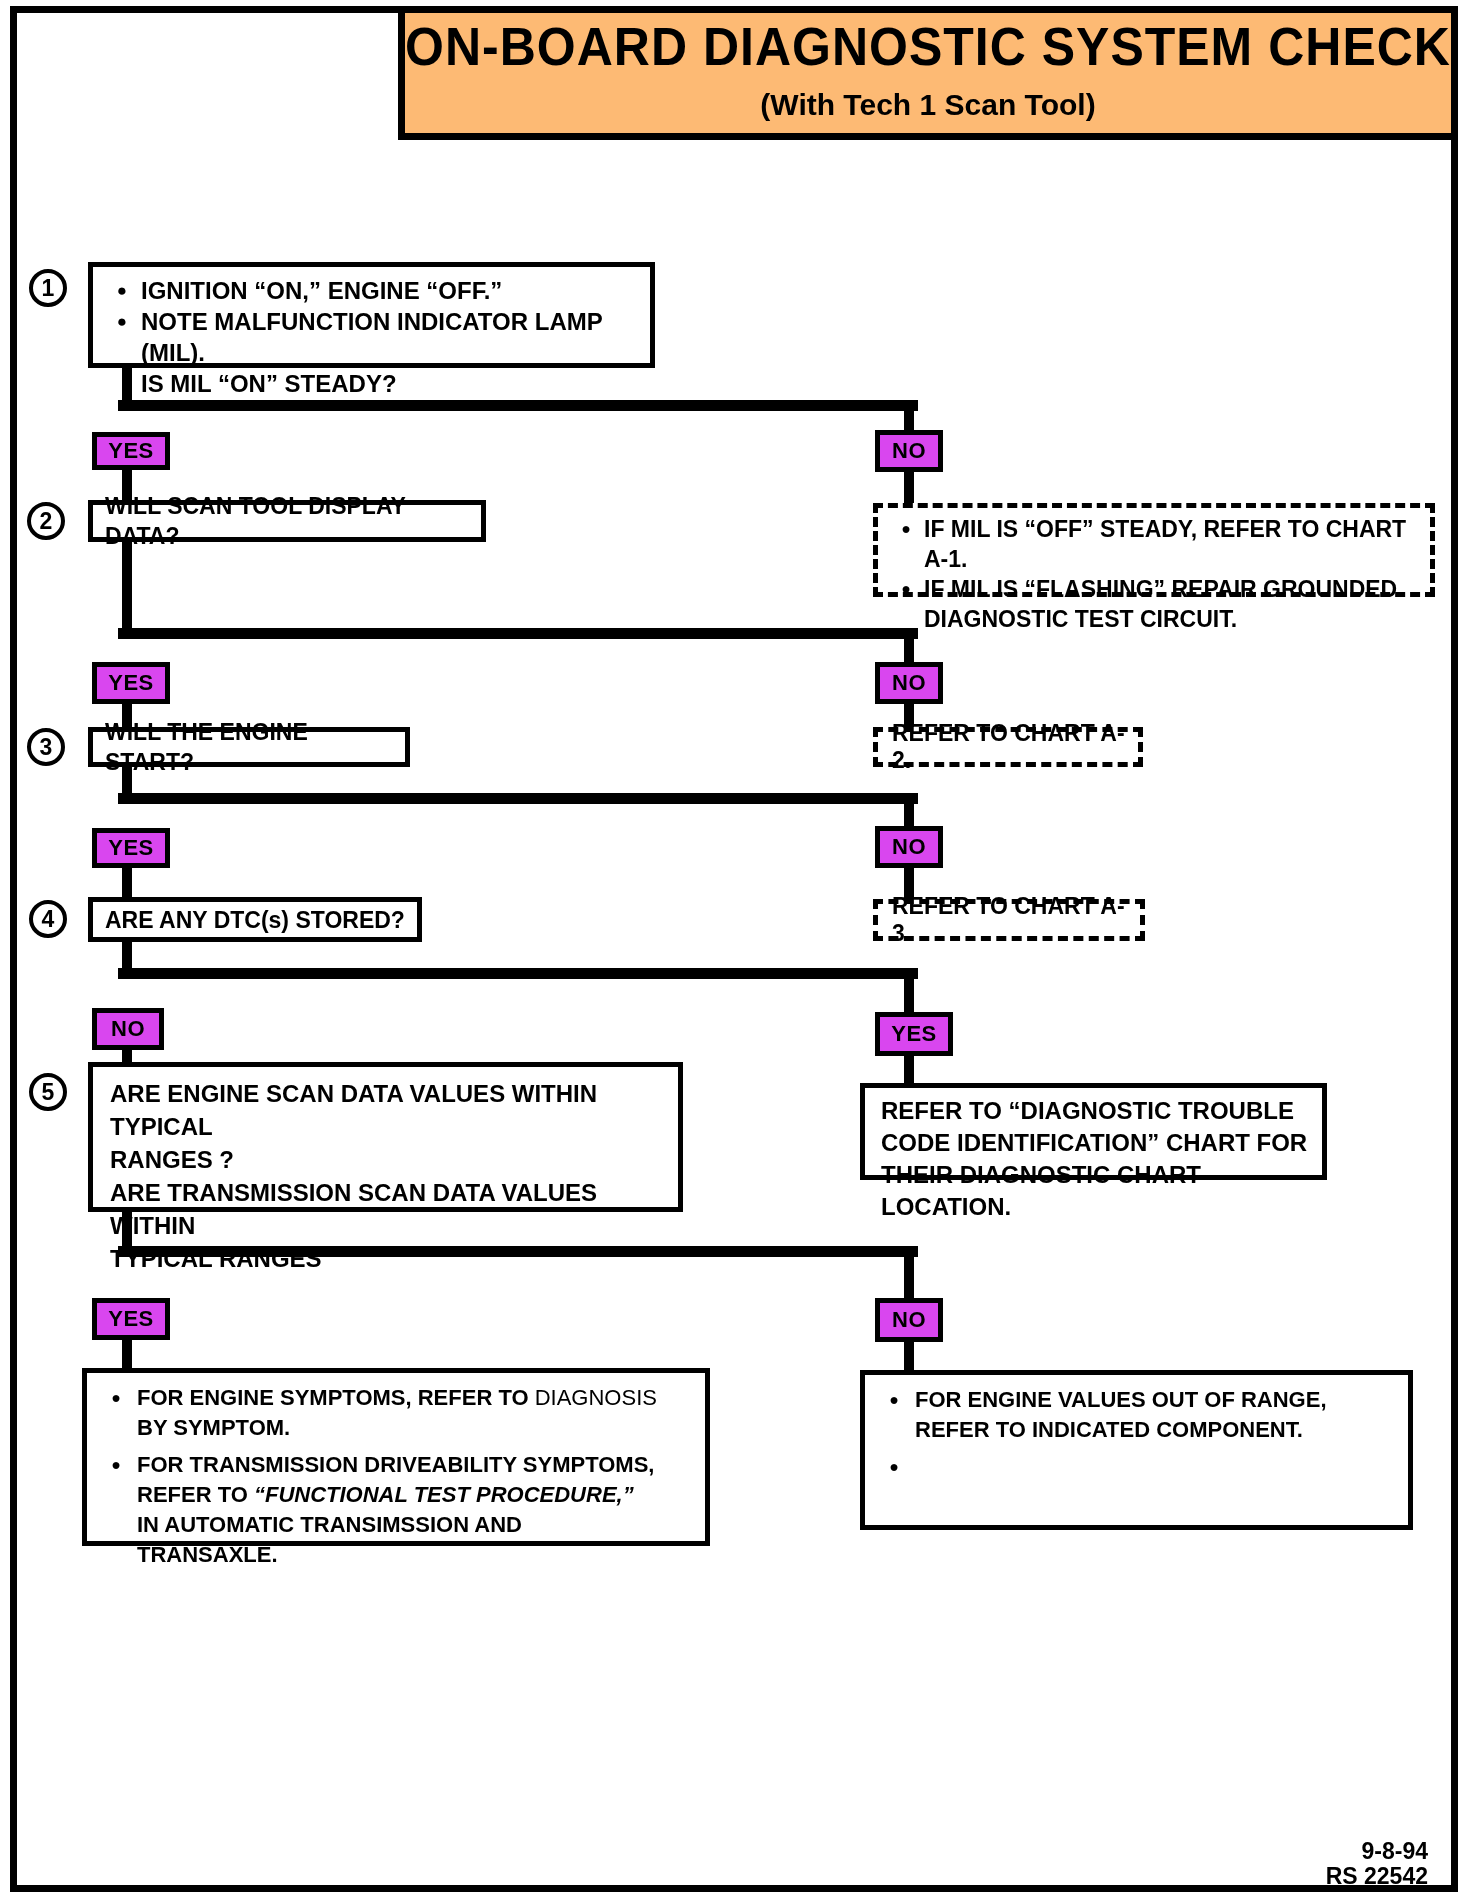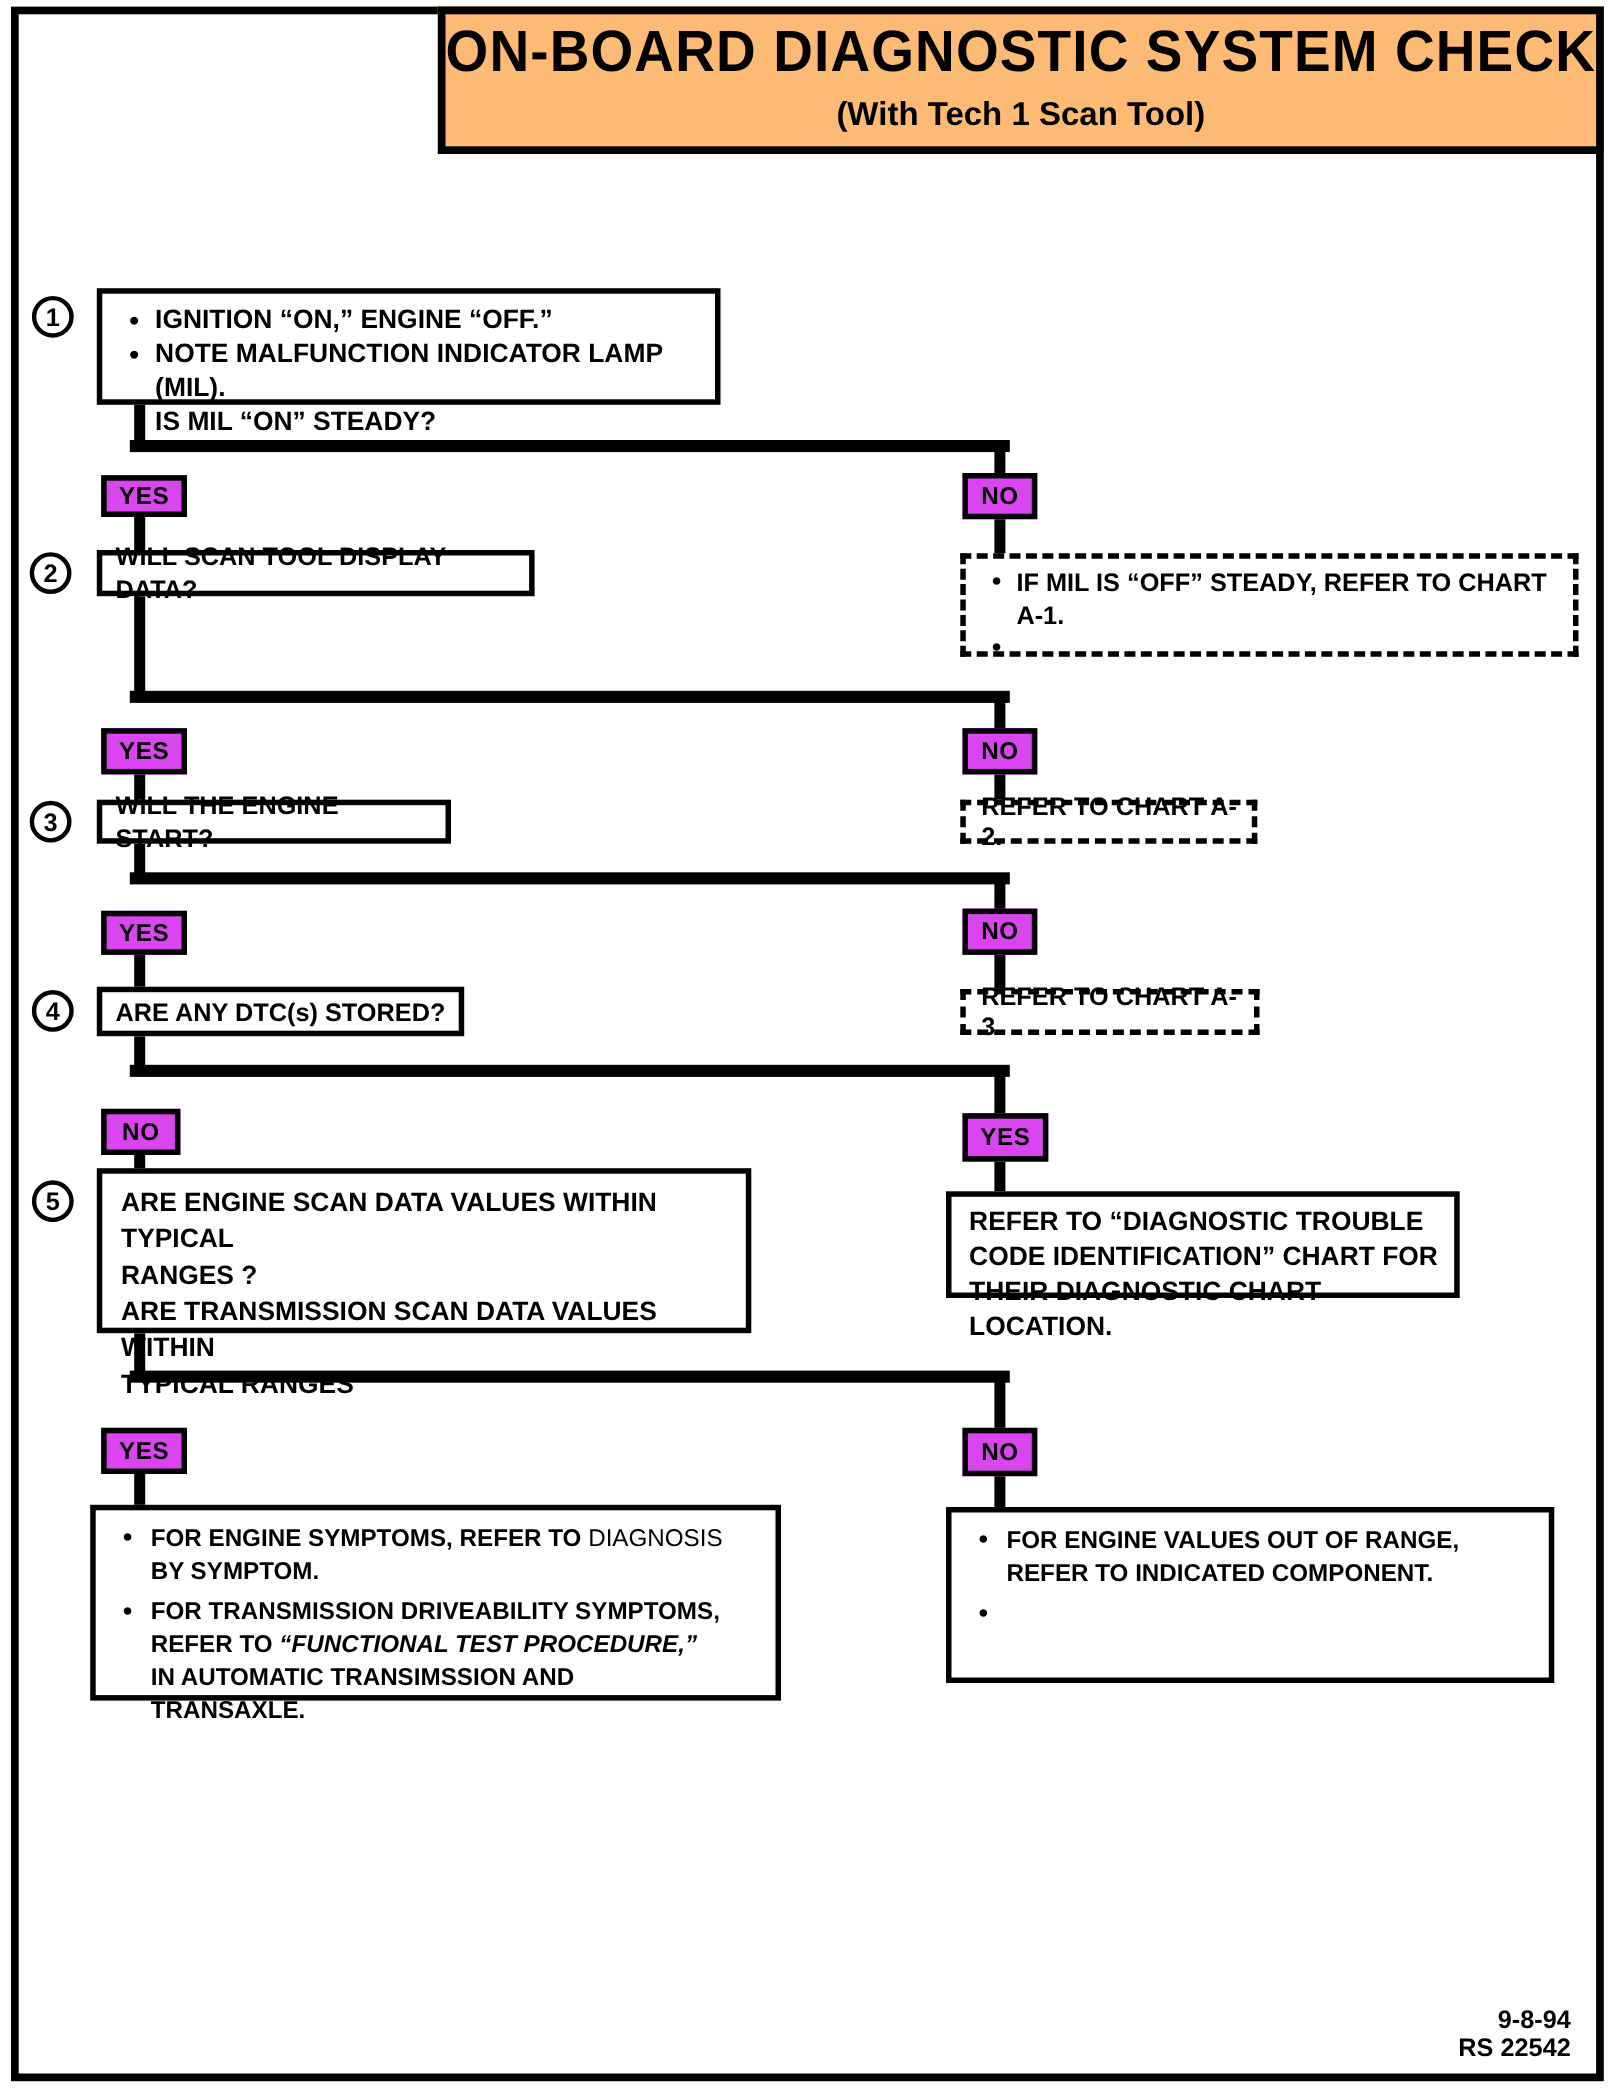--- a/index.html
+++ b/index.html
@@ -35,21 +35,21 @@
   .multi{font-size:24px;font-weight:bold;line-height:33px;white-space:pre-wrap;
         padding:10px 8px 6px 17px;}
   .dtc{line-height:32px;padding:7px 6px 6px 16px;}
   .rbox{padding:10px 6px 6px 8px;}
   .rbox .bm{flex:0 0 42px;line-height:30px;font-size:16px;}
   .rbox .bt{font-size:22px;line-height:30px;}
   .gap{margin-top:7px;}
   .seg-b{font-weight:bold;}
   .seg-l{font-weight:normal;}
   .seg-i{font-weight:bold;font-style:italic;}
-  .footer{position:absolute;right:44px;bottom:28px;text-align:right;
+  .footer{position:absolute;right:44px;bottom:13px;text-align:right;
         font-size:23px;font-weight:bold;line-height:25px;}
 </style>
 </head>
 <body>
 
 <div class="page">
   <div class="outer-border"></div>
 
   <div class="title-box">
     <div class="title-main">ON-BOARD DIAGNOSTIC SYSTEM CHECK</div>
@@ -106,20 +106,22 @@
   <div class="box qbox" style="left:88px;top:500px;width:398px;height:42px">
     <div class="qline">WILL SCAN TOOL DISPLAY DATA?</div>
   </div>
   <div class="box dashed abox" style="left:873px;top:503px;width:562px;height:94px">
     <div class="brow">
       <span class="bm">●</span>
       <div class="bt">IF MIL IS “OFF” STEADY, REFER TO CHART A-1.</div>
     </div>
     <div class="brow">
       <span class="bm">●</span>
+      <div class="bt">IF MIL IS “FLASHING” REPAIR GROUNDED
+DIAGNOSTIC TEST CIRCUIT.</div>
     </div>
   </div>
 
   <div class="tag" style="left:92px;top:662px;width:78px;height:42px">YES</div>
   <div class="tag" style="left:875px;top:662px;width:68px;height:42px">NO</div>
 
   <div class="box qbox" style="left:88px;top:727px;width:322px;height:40px">
     <div class="qline">WILL THE ENGINE START?</div>
   </div>
   <div class="box dashed centerv single" style="left:873px;top:727px;width:270px;height:40px">REFER TO CHART A-2.</div>

